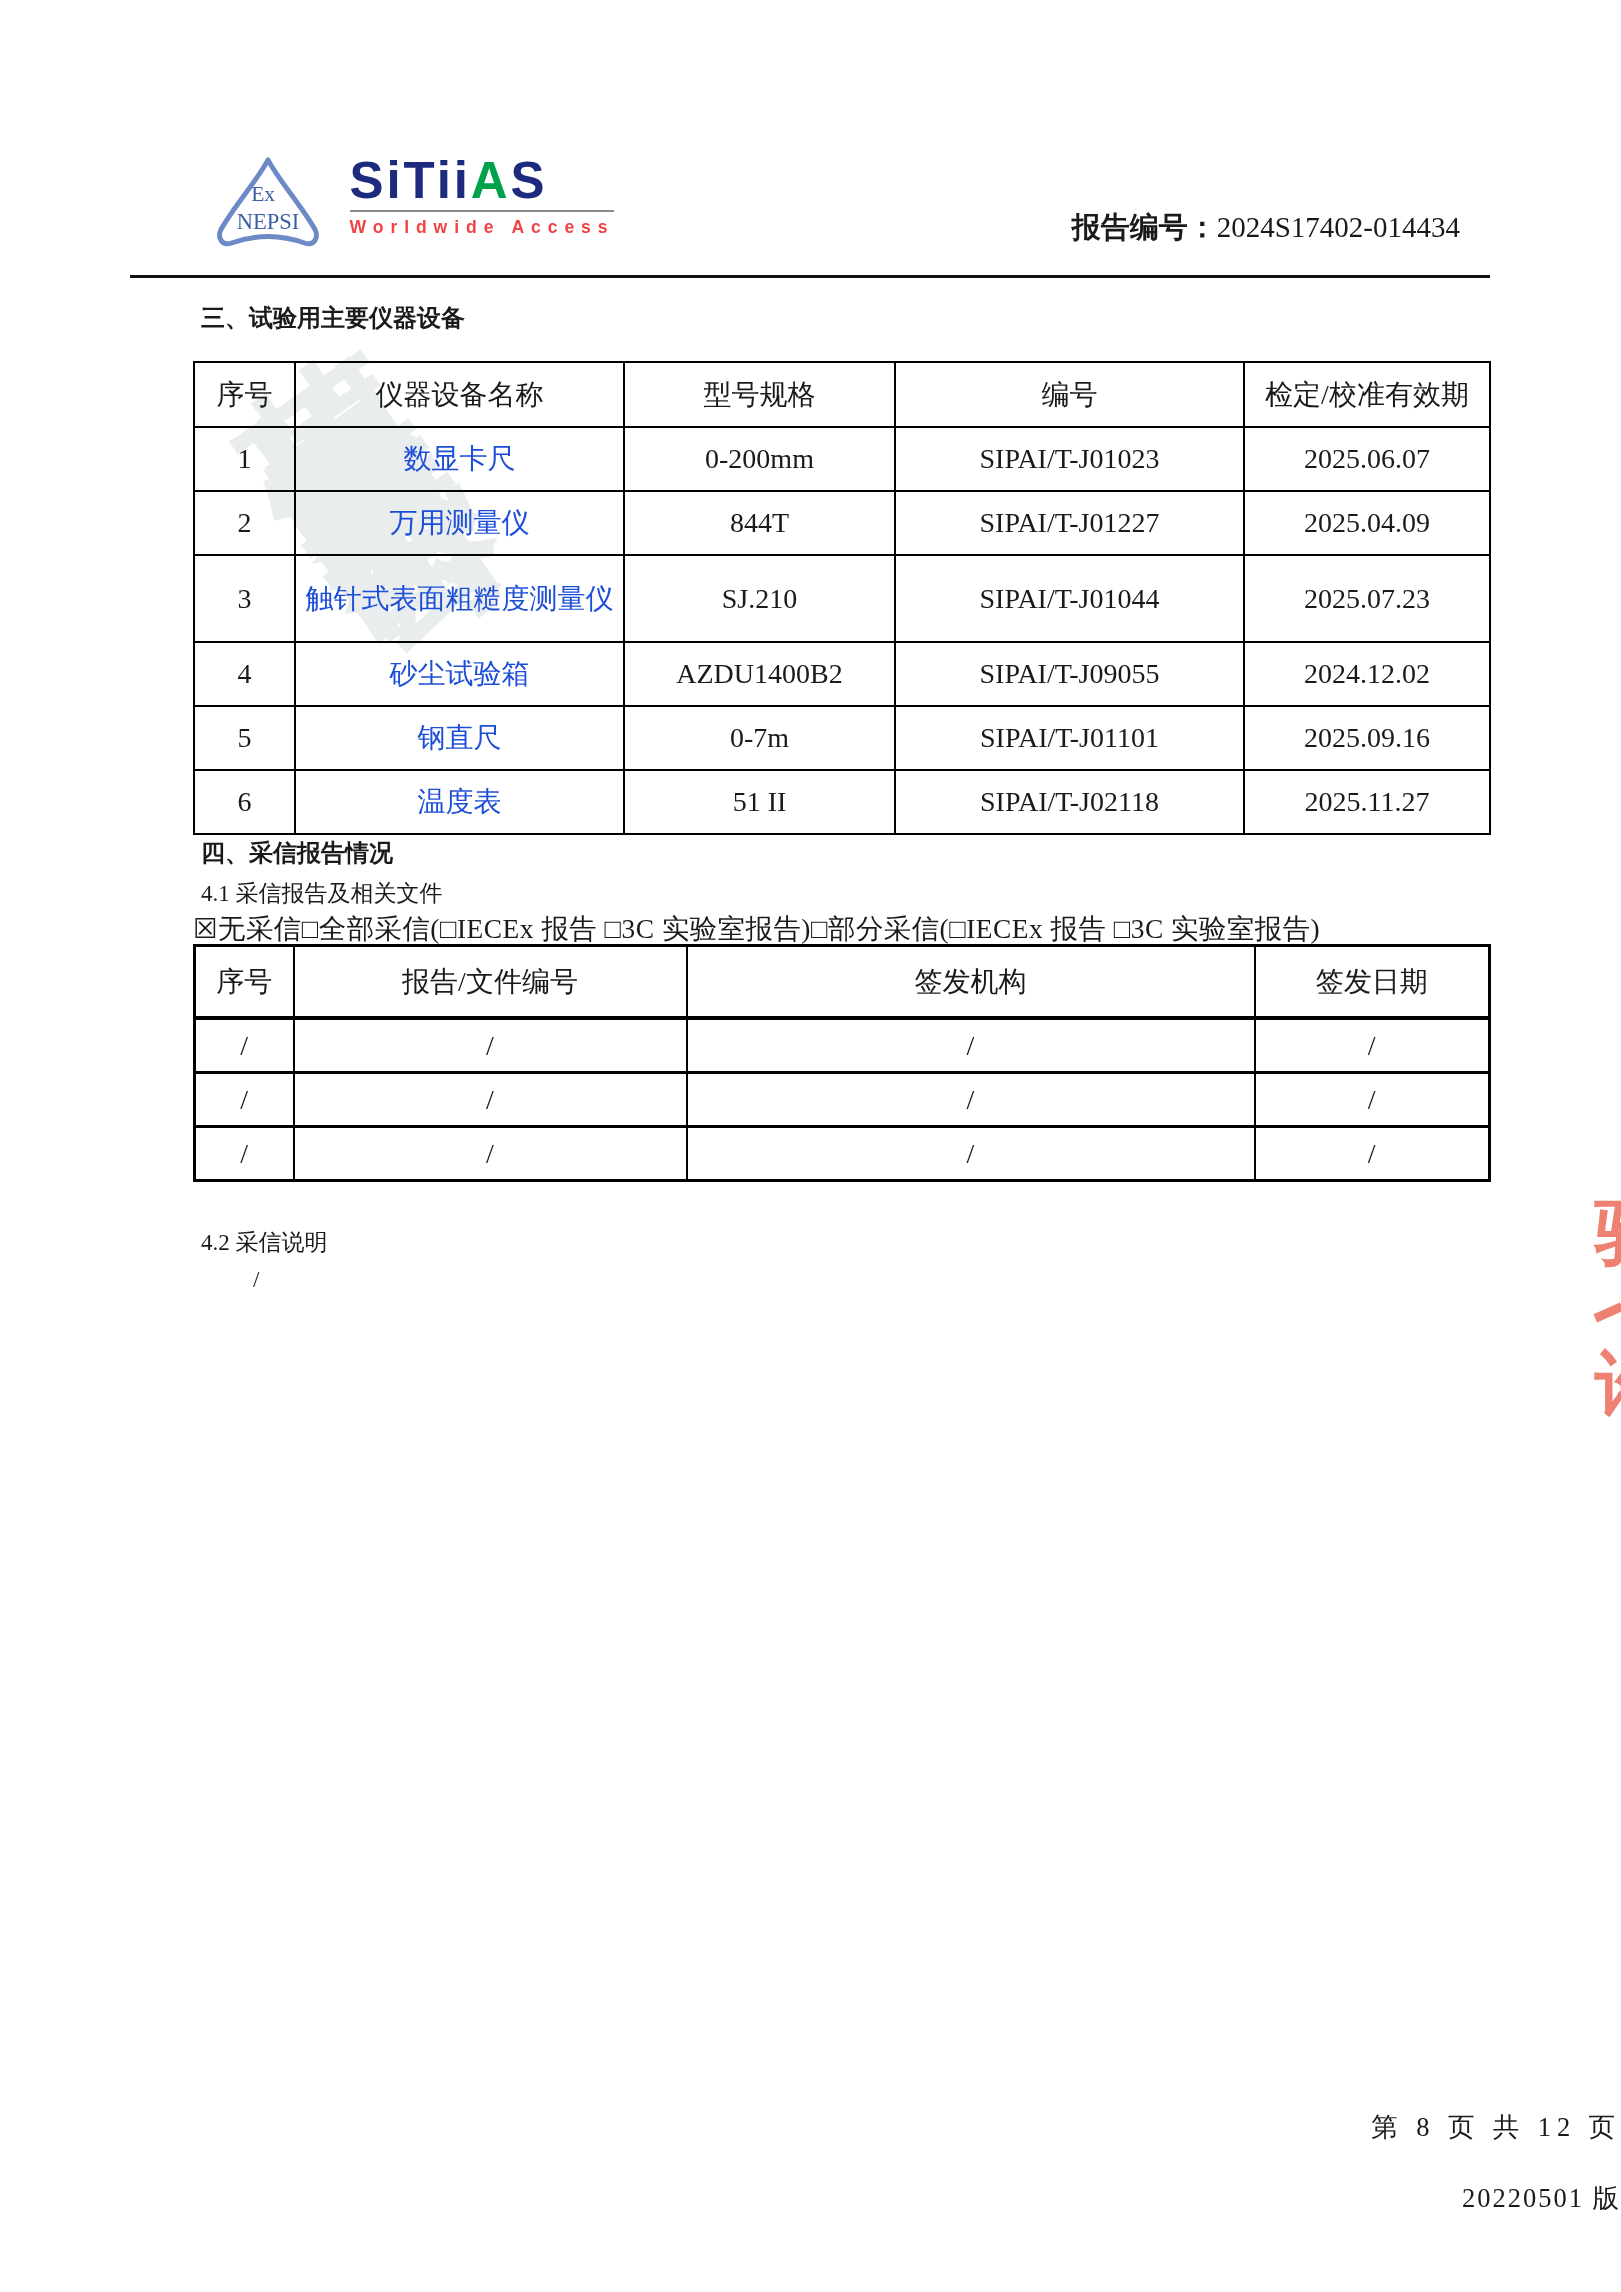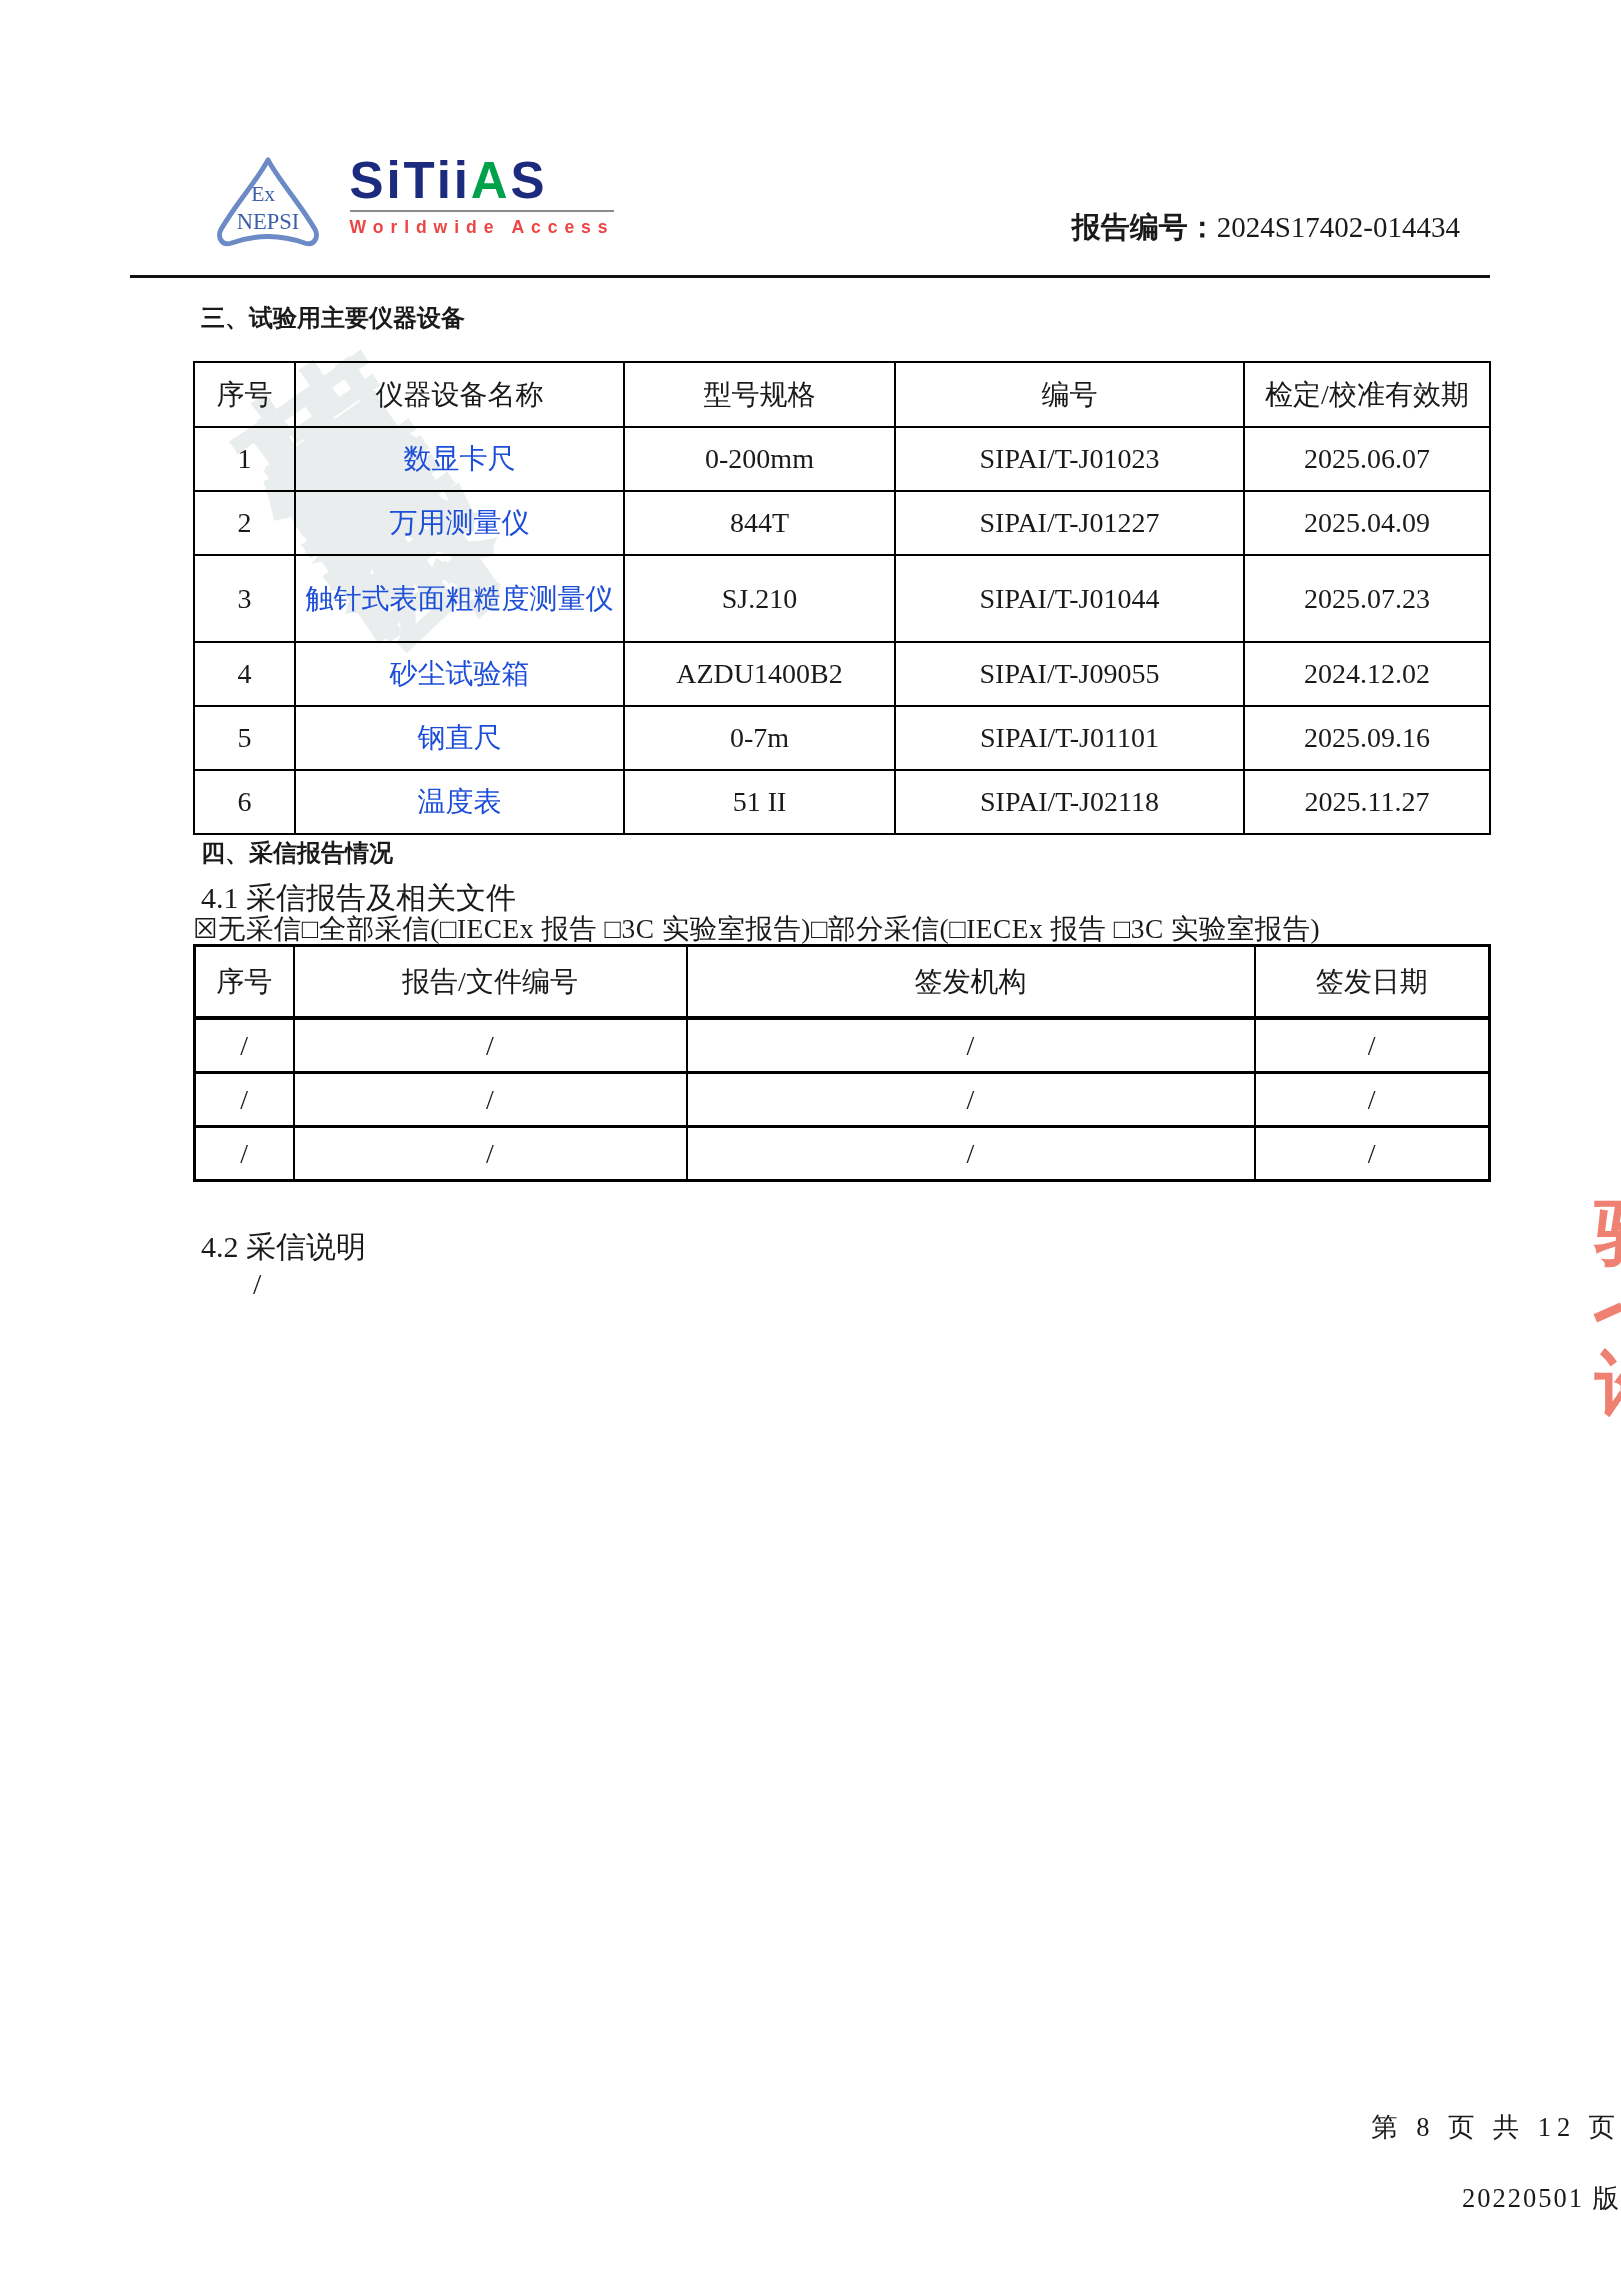--- a/index.html
+++ b/index.html
@@ -34,21 +34,21 @@
   .report-no{
     position:absolute;top:208px;right:161px;z-index:2;font-size:29px;white-space:nowrap;
   }
   .report-no b{font-weight:bold;}
   .header-rule{
     position:absolute;left:130px;top:275px;width:1360px;height:2.9px;background:#111;z-index:2;
   }
   
   .z{position:absolute;z-index:2;}
   .sec-title{font-size:24px;font-weight:bold;white-space:nowrap;}
-  .sub-title{font-size:30px;white-space:nowrap;}
+  .sub-title{font-size:23px;white-space:nowrap;}
   .acc-line{font-size:27.4px;white-space:nowrap;letter-spacing:0.5px;}
   
   table{border-collapse:collapse;table-layout:fixed;background:transparent;}
   .tbl1{width:1296px;border:2.9px solid #000;}
   .tbl1 th,.tbl1 td{
     border:2px solid #000;text-align:center;vertical-align:middle;
     font-size:28px;font-weight:normal;padding:2px 5.9px;overflow:hidden;
   }
   .tbl1 th{height:59px;}
   .tbl1 td{height:58px;}

